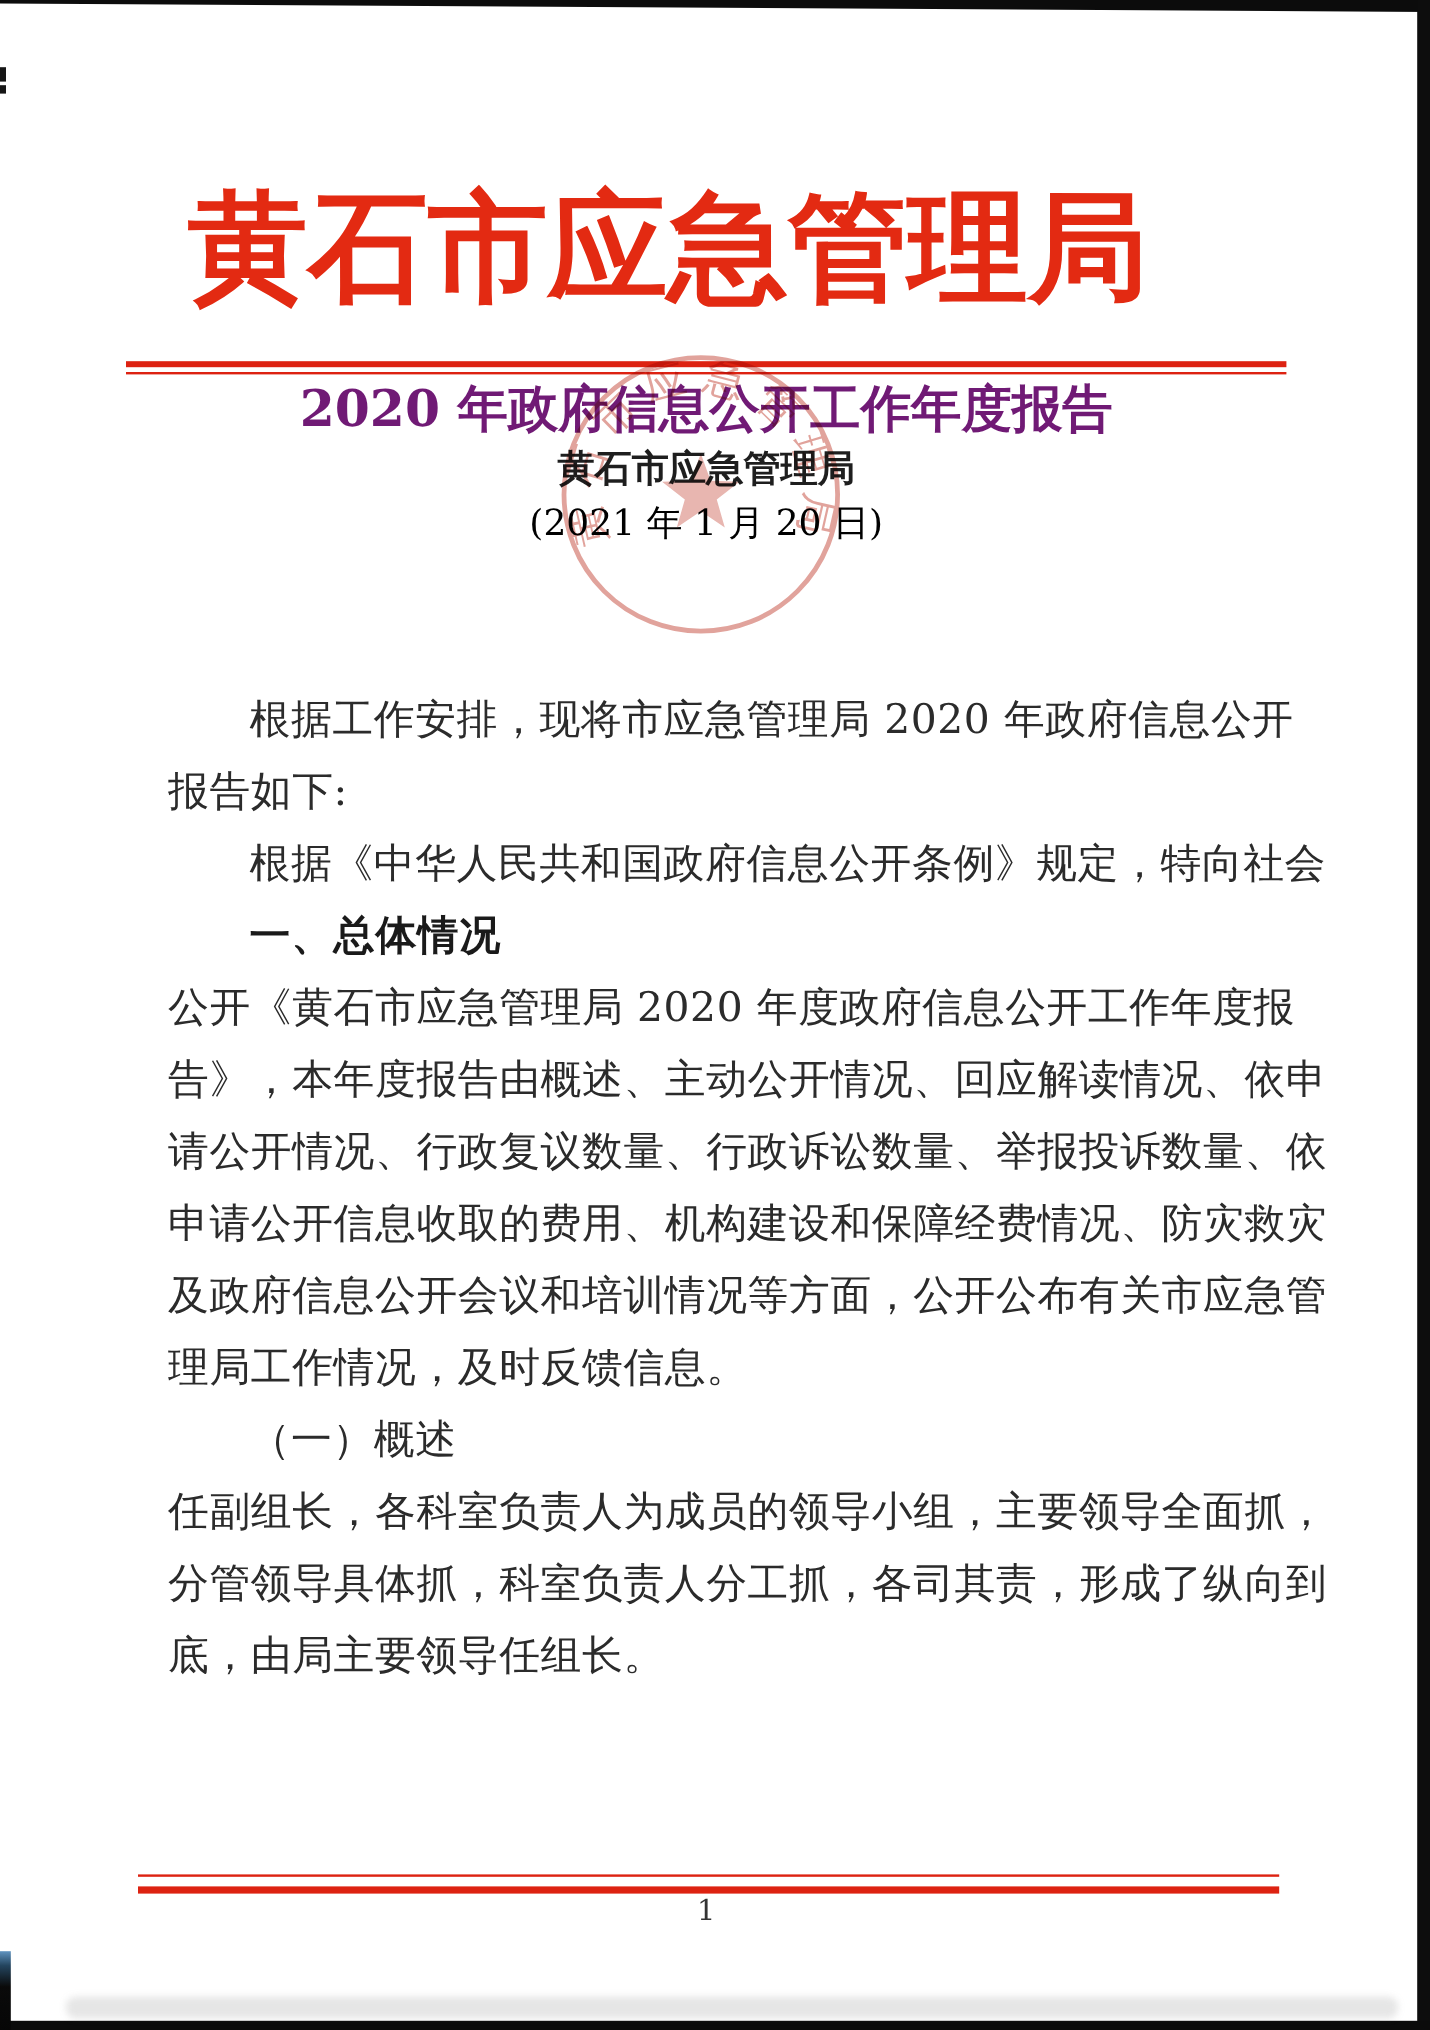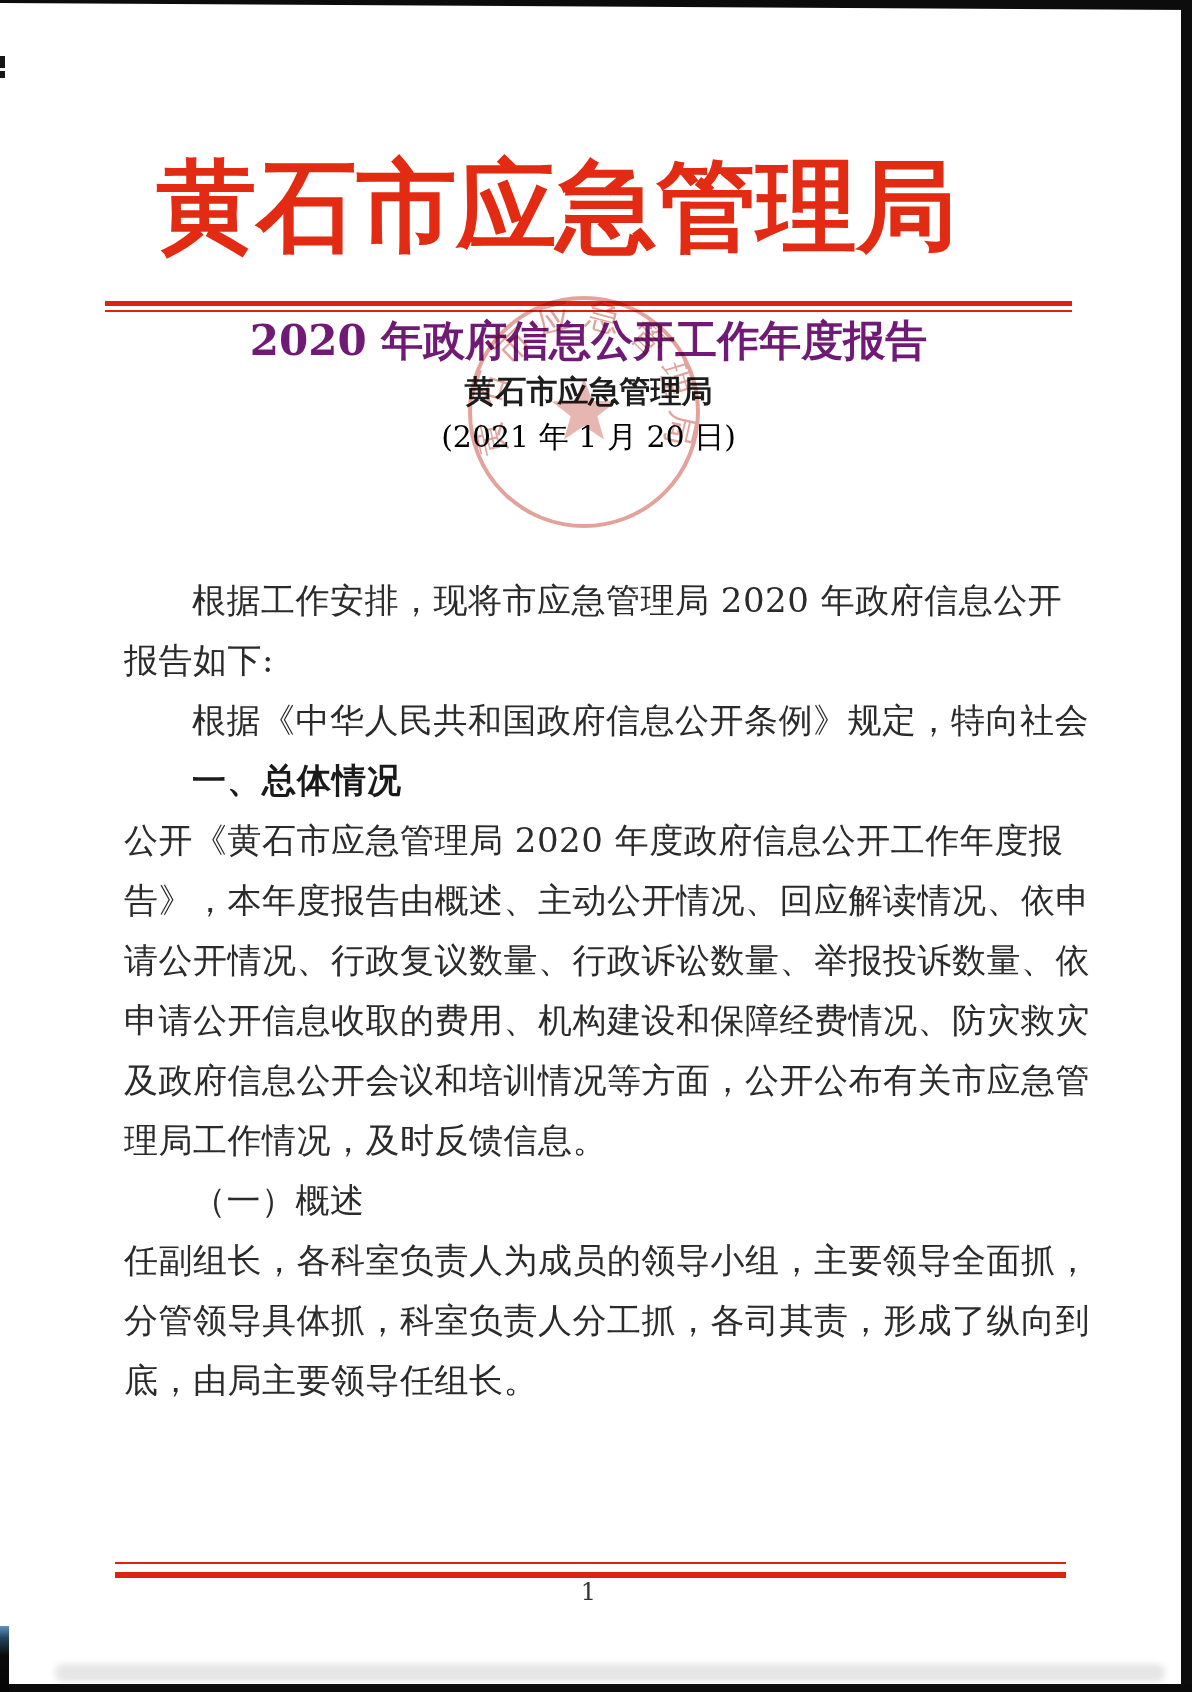--- a/index.html
+++ b/index.html
@@ -50,21 +50,21 @@
     position:absolute;left:105px;top:418px;width:967px;text-align:center;
     font-size:30px;line-height:38px;font-weight:400;color:#000000;
   }
   
   .seal{
     position:absolute;left:464px;top:292px;width:240px;height:240px;
     opacity:.55;mix-blend-mode:multiply;pointer-events:none;filter:blur(.4px);
   }
   
   .body-text{
-    position:absolute;left:124px;top:570px;width:936px;
+    position:absolute;left:140px;top:570px;width:936px;
     font-size:34px;line-height:60px;color:#2b2b2b;
   }
   .line{height:60px;white-space:nowrap;letter-spacing:.5px;}
   .line.indent{padding-left:68px;}
   .line.hei{
     font-family:"DejaVu Sans","Liberation Sans",sans-serif;
     font-weight:700;color:#1a1a1a;letter-spacing:1px;
   }
   
   .frule{position:absolute;left:115px;width:951px;background:#dd2211;}

